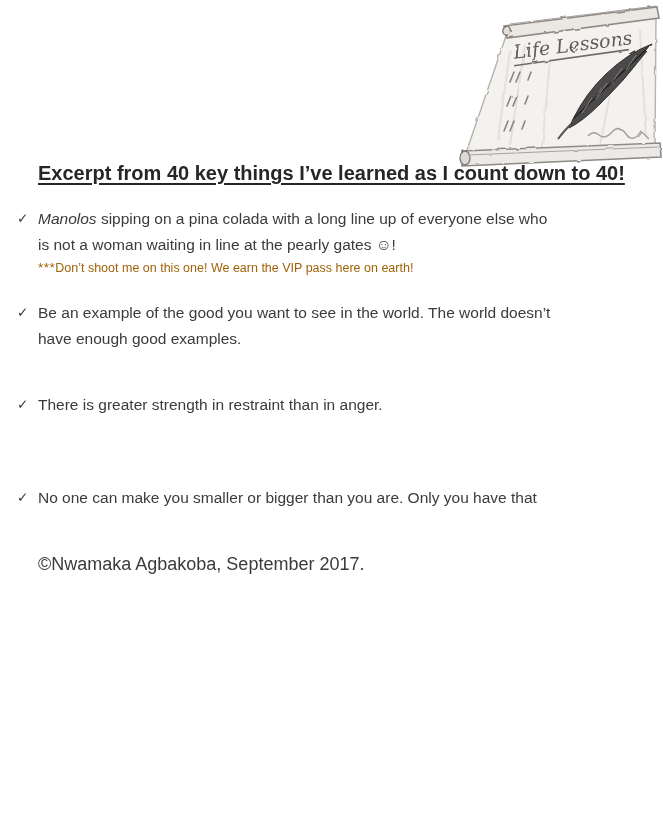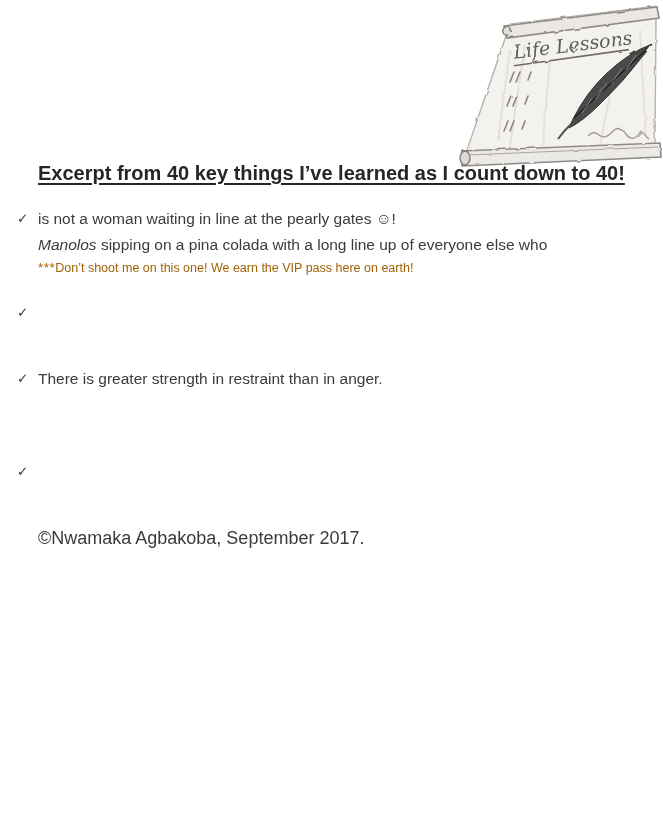--- a/index.html
+++ b/index.html
@@ -133,38 +133,43 @@
   </svg>
 </div>
 
 <h1 class="doc-title">Excerpt from 40 key things I’ve learned as I count down to 40!</h1>
 
 <div class="bullets">
 
   <div class="bullet b1">
     <span class="check">✓</span>
     <div class="btext">
+      <div class="line"><i>Manolos</i><span> sipping on a pina colada with a long line up of everyone else who</span></div>
       <div class="line">is not a woman waiting in line at the pearly gates ☺!</div>
-      <div class="line"><i>Manolos</i><span> sipping on a pina colada with a long line up of everyone else who</span></div>
       <div class="note"><span class="stars">***</span><span>Don’t shoot me on this one! We earn the VIP pass here on earth!</span></div>
     </div>
   </div>
 
   <div class="bullet b2">
     <span class="check">✓</span>
+    <div class="btext">
+      <div class="line">Be an example of the good you want to see in the world. The world doesn’t</div>
+      <div class="line">have enough good examples.</div>
+    </div>
   </div>
 
   <div class="bullet b3">
     <span class="check">✓</span>
     <div class="btext">
       <div class="line">There is greater strength in restraint than in anger.</div>
     </div>
   </div>
 
   <div class="bullet b4">
     <span class="check">✓</span>
     <div class="btext">
+      <div class="line">No one can make you smaller or bigger than you are. Only you have that</div>
     </div>
   </div>
 
 </div>
 
 <p class="copyright">©Nwamaka Agbakoba, September 2017.</p>
 
 </body></html>

